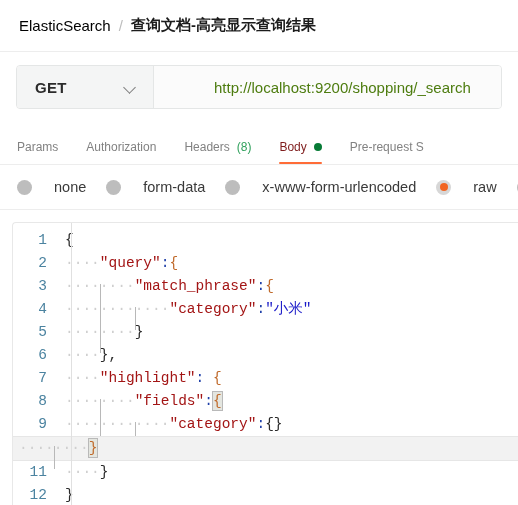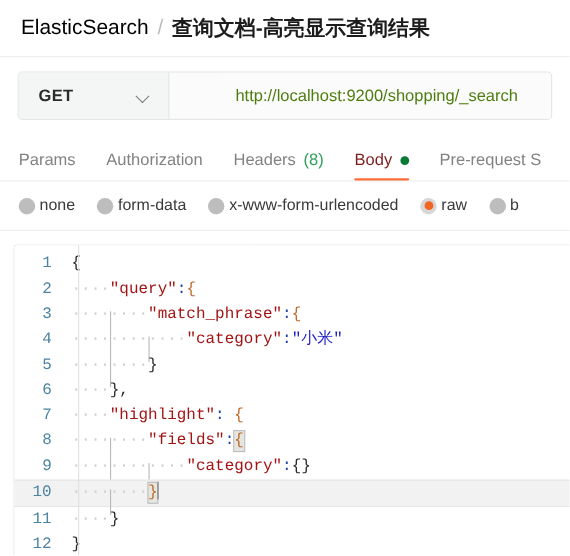--- a/index.html
+++ b/index.html
@@ -9,21 +9,21 @@
     font-family: "Liberation Sans", sans-serif;
     overflow: hidden;
   }
   .app { width: 518px; height: 505px; position: relative; background:#fff; }
 
   
   .breadcrumb {
     height: 52px;
     display: flex; align-items: center;
     padding-left: 19px;
-    font-size: 19px;
+    font-size: 15px;
     border-bottom: 1px solid #ededed;
   }
   .crumb-sep  { color: #bdbdbd; margin: 0 8px; }
   .crumb-current { color: #1c1c1c; font-weight: 700; }
 
   
   .urlbar-wrap {
     padding: 13px 16px 12px 16px;
   }
   .urlbar {
@@ -67,21 +67,21 @@
   
   .tabs {
     display: flex; align-items: flex-end;
     padding-left: 17px;
     height: 44px;
     gap: 28px;
     border-bottom: 1px solid #ededed;
   }
   .tab {
     display: flex; align-items: center; gap: 7px;
-    font-size: 15px;
+    font-size: 12px;
     color: #828282;
     padding-bottom: 10px;
     position: relative;
     cursor: pointer;
     white-space: nowrap;
   }
   .tab.active { color: #7f1d1d; }
   .tab.active::after {
     content:""; position:absolute; left:0; right:0; bottom:0;
     height: 2.5px; background: #ff6c37; border-radius: 2px;
@@ -95,21 +95,21 @@
   
   .radios {
     display: flex; align-items: center;
     height: 45px;
     padding-left: 17px;
     gap: 20px;
     border-bottom: 1px solid #ededed;
     overflow: hidden;
   }
   .radio {
-    display: flex; align-items: center; gap: 4px;
+    display: flex; align-items: center; gap: 22px;
     font-size: 14.5px; color: #3a3a3a;
     cursor: pointer; white-space: nowrap;
   }
   .dot {
     width: 15px; height: 15px; border-radius: 50%;
     background: #bdbdbd; flex: none;
     display:flex; align-items:center; justify-content:center;
   }
   .radio.selected .dot { background: #d7d7d7; }
   .radio.selected .dot::after {
@@ -300,21 +300,20 @@
         <span class="gutter">8</span>
         <span class="code"><span class="ind">····</span><span class="gline"></span><span class="ind">····</span><span class="key">"fields"</span><span class="colon">:</span><span class="brace match">{</span></span>
       </div>
 
       <div class="line">
         <span class="gutter">9</span>
         <span class="code"><span class="ind">····</span><span class="gline"></span><span class="ind">····</span><span class="gline"></span><span class="ind">····</span><span class="key">"category"</span><span class="colon">:</span><span class="brace-dark">{}</span></span>
       </div>
 
       <div class="line active">
-        <span class="gutter">10</span>
         <span class="code"><span class="ind">····</span><span class="gline"></span><span class="ind">····</span><span class="brace match">}</span><span class="caret"></span></span>
       </div>
 
       <div class="line">
         <span class="gutter">11</span>
         <span class="code"><span class="ind">····</span><span class="brace-dark">}</span></span>
       </div>
 
       <div class="line">
         <span class="gutter">12</span>

